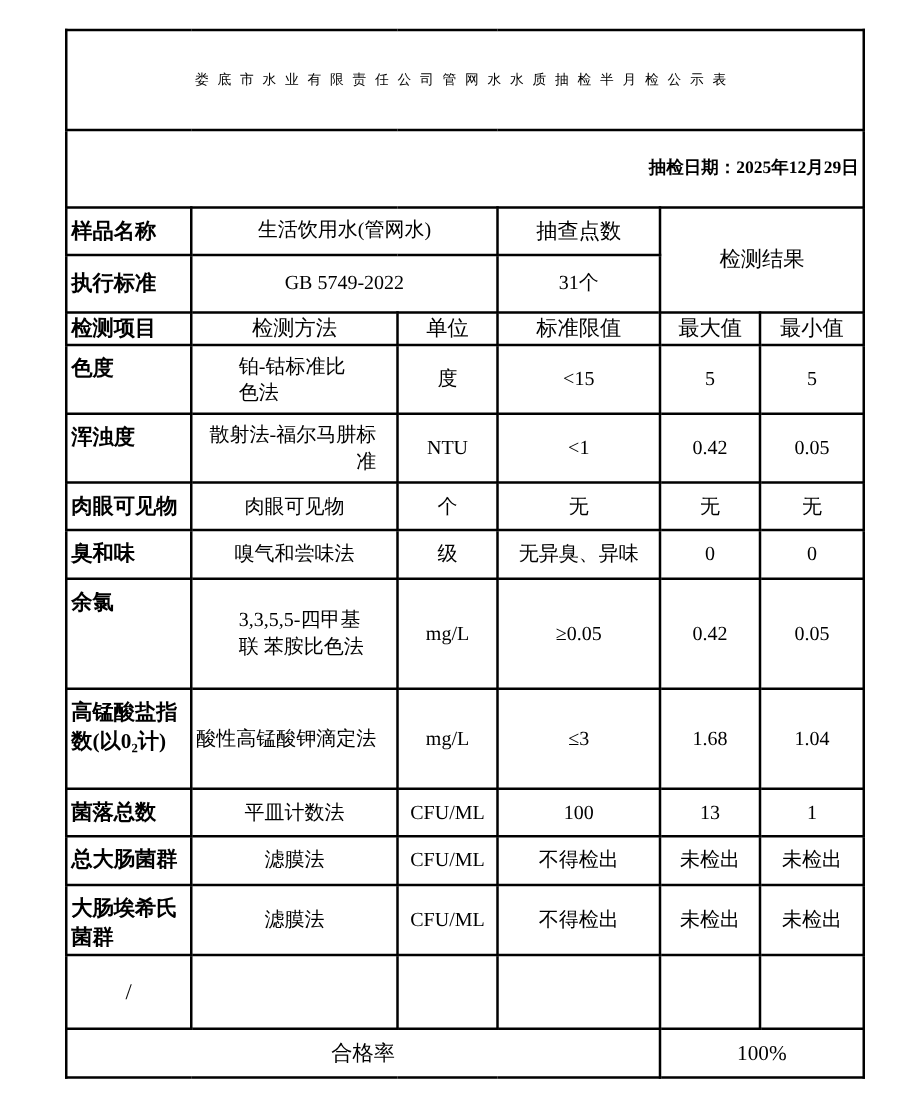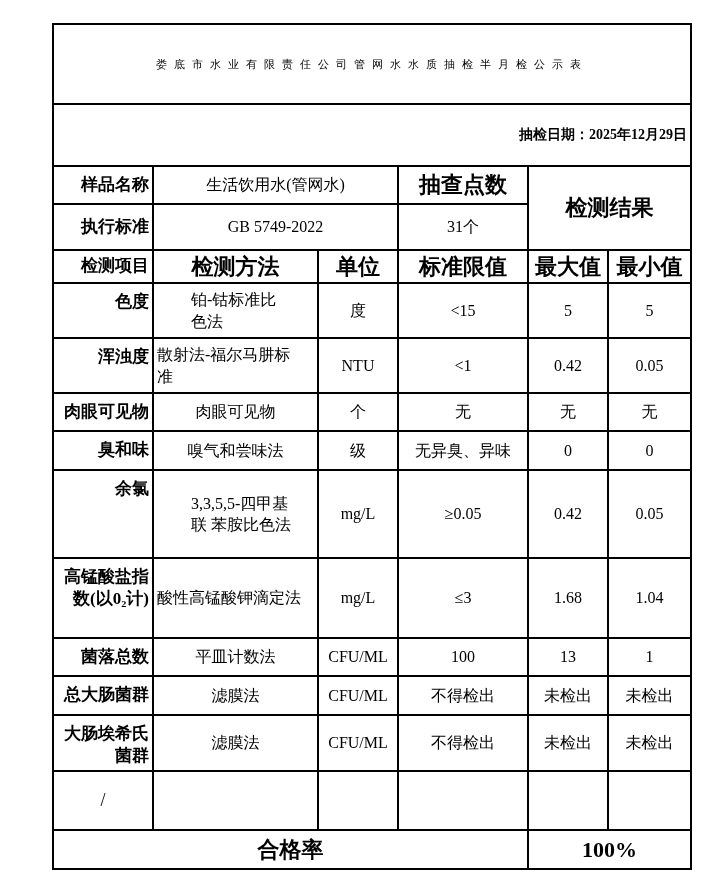--- a/index.html
+++ b/index.html
@@ -14,25 +14,25 @@
     border-collapse: collapse; table-layout: fixed;
   }
   td {
     border: 2px solid #000000;
     font-size: 16px; line-height: 1.32;
     text-align: center; vertical-align: middle;
     padding: 1px 3px; overflow: hidden;
   }
   .title-cell { font-weight: normal; font-size: 11px; letter-spacing: 7px; text-align: center; }
   .date-cell  { font-weight: bold; font-size: 14px; text-align: right; padding-right: 3px; }
-  .lab { text-align: right; font-weight: bold; font-size: 17px; padding-left: 3px; }
+  .lab { text-align: left; font-weight: bold; font-size: 17px; padding-left: 3px; }
   .item { vertical-align: top; padding-top: 7px; }
-  .b { font-weight: bold; font-size: 22px; }
+  .b { font-weight: normal; font-size: 17px; }
   .m-indent { text-align: left; padding-left: 37px; padding-right: 26px; }
-  .m-flush  { text-align: left; padding-left: 3px;  padding-right: 16px; }
+  .m-flush  { text-align: right; padding-left: 3px;  padding-right: 16px; }
   .slash { font-size: 18px; }
 </style>
 </head>
 <body>
 
 <table class="doc">
   <colgroup>
     <col style="width:100px">
       <col style="width:165px">
       <col style="width:80px">

